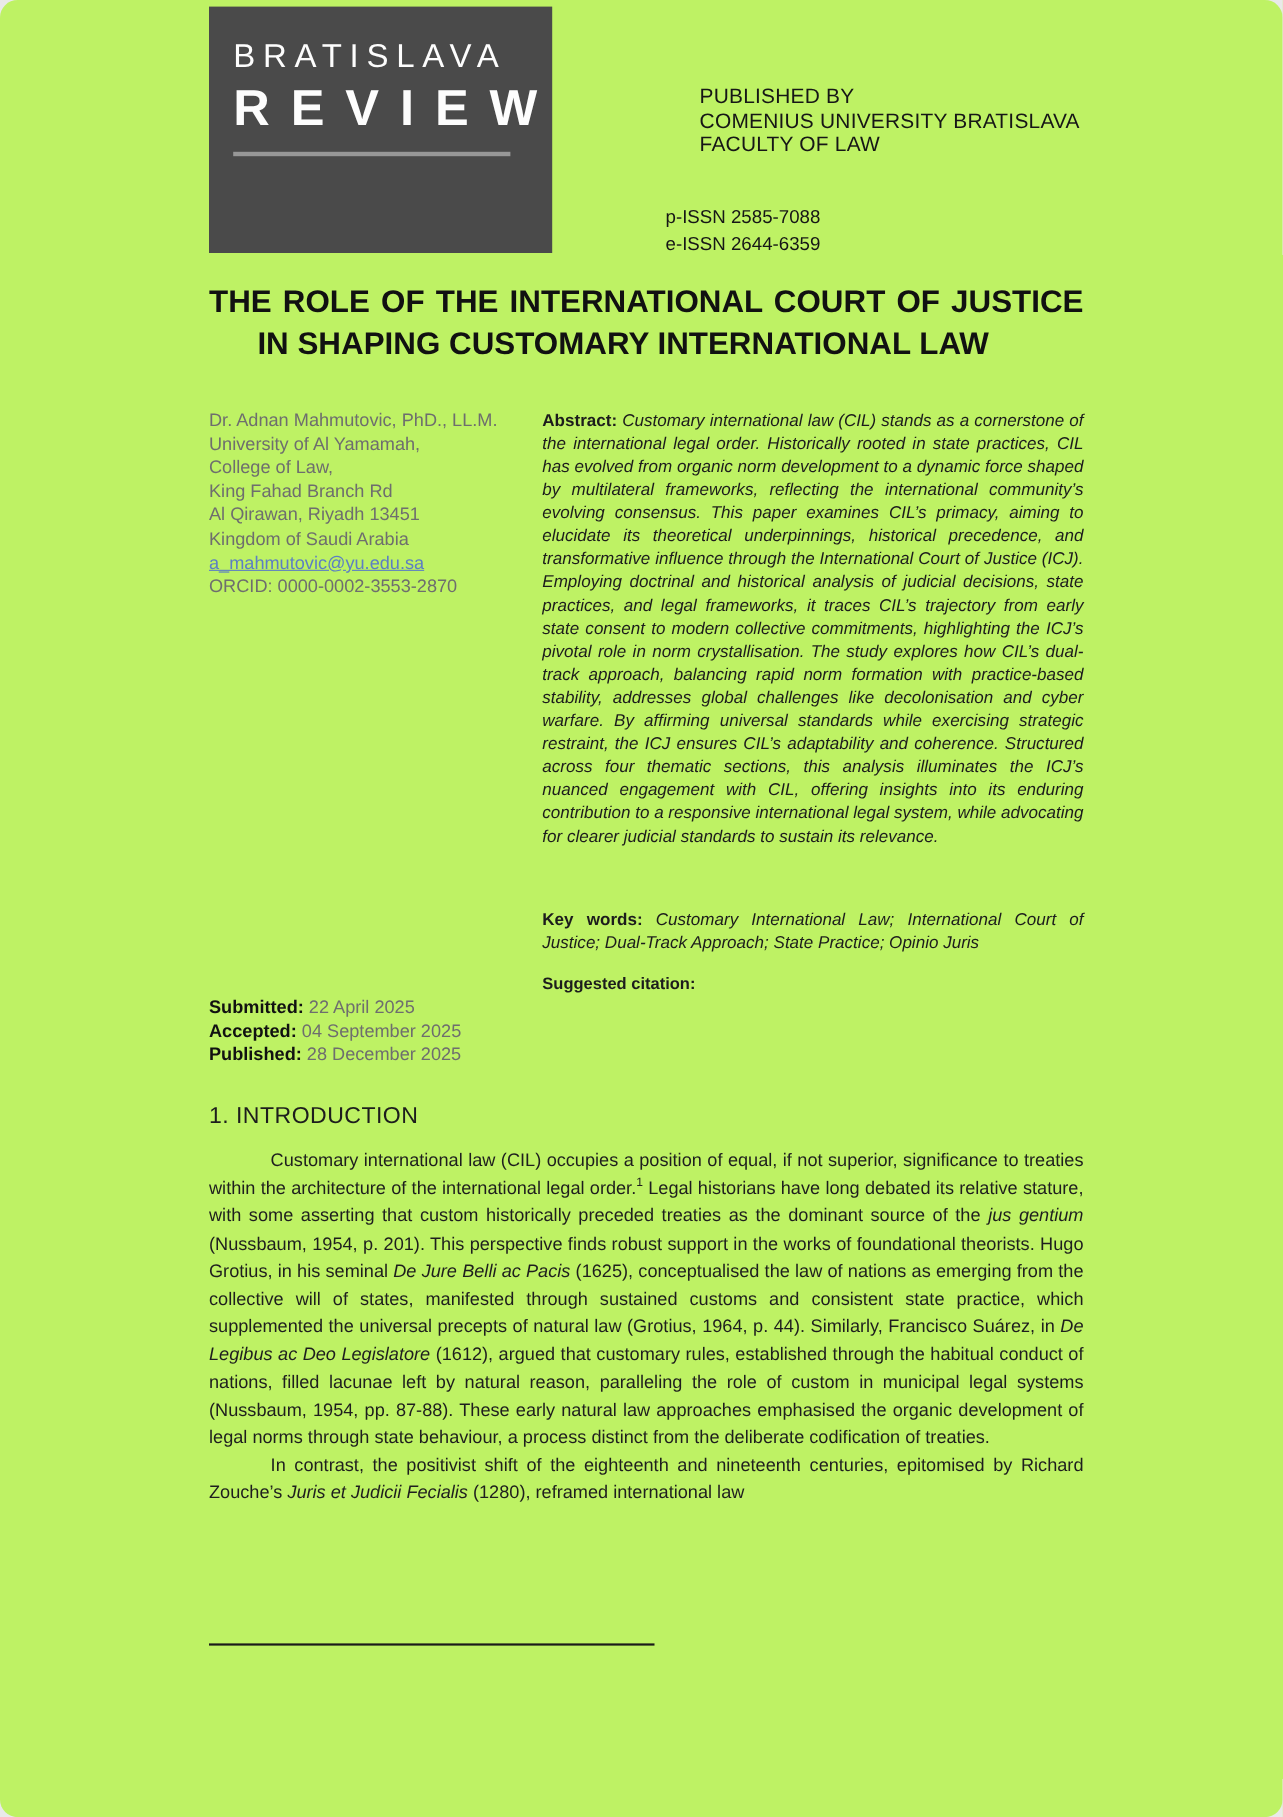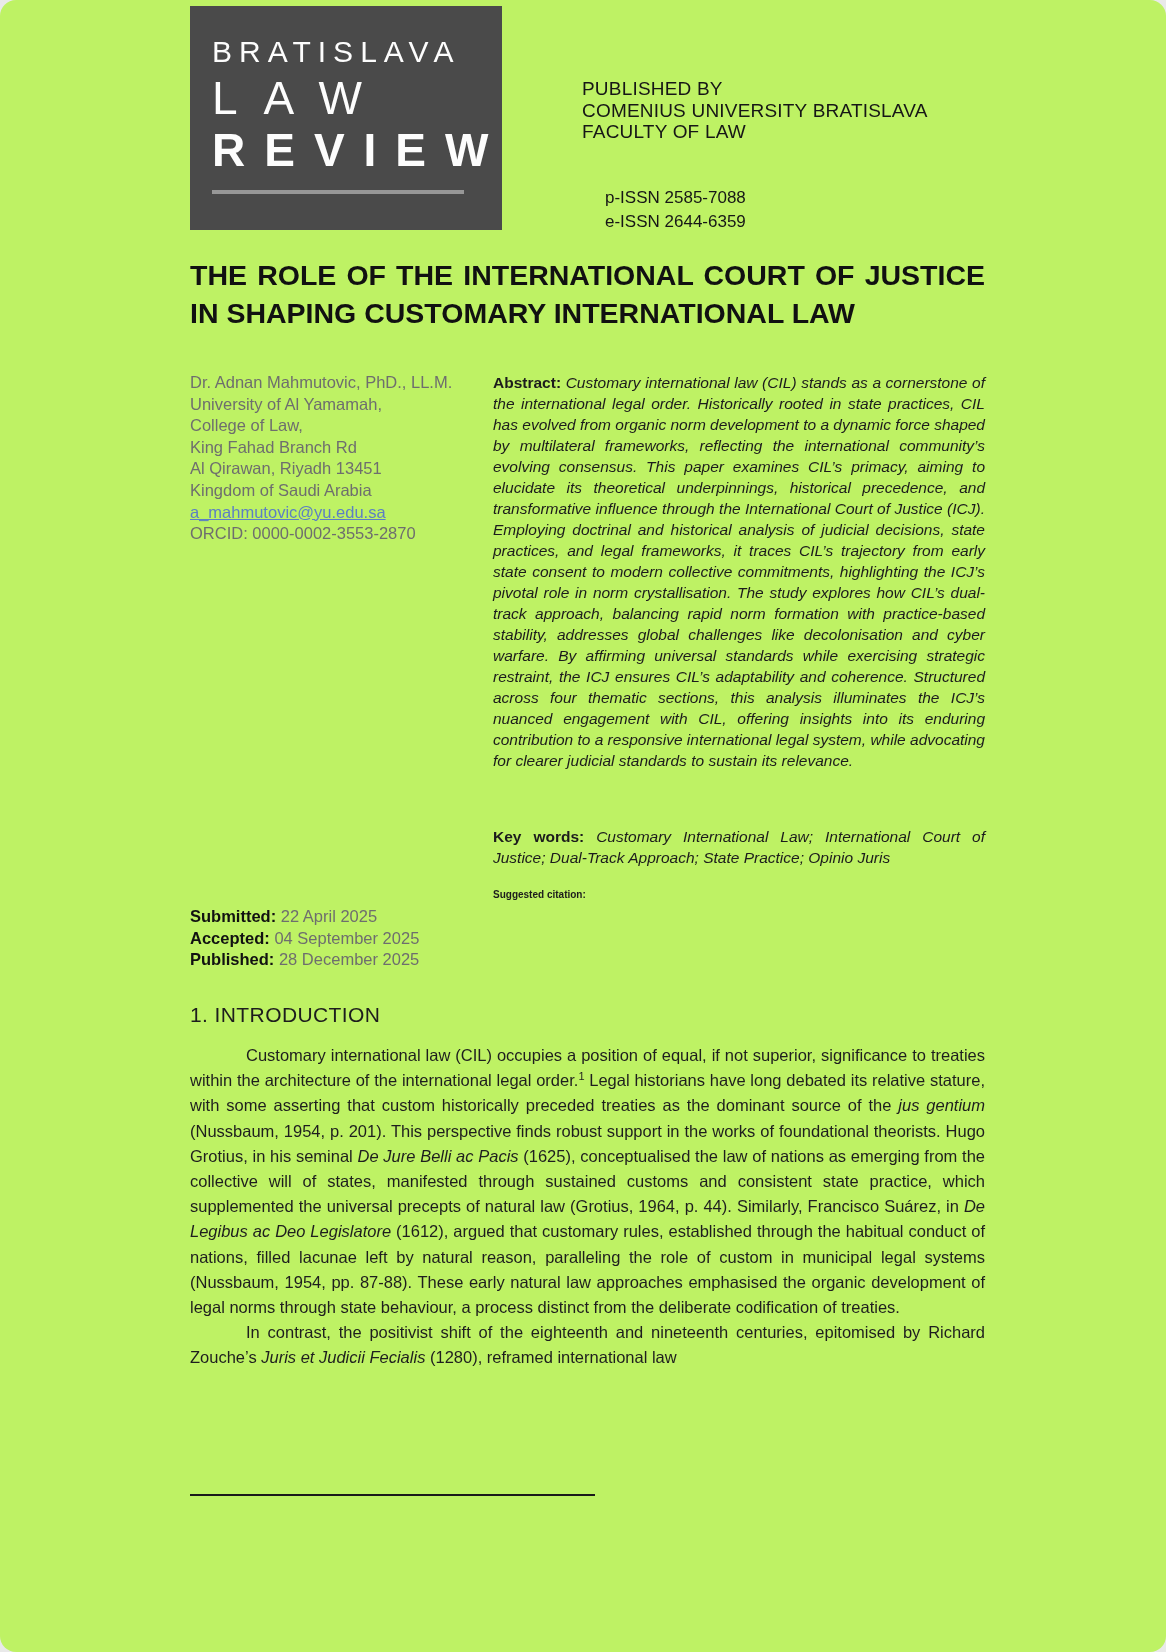--- a/index.html
+++ b/index.html
@@ -17,55 +17,55 @@
   .logo{
     position:absolute;left:190px;top:6px;width:312px;height:224px;
     background:#4a4a4a;color:#fdfdfd;box-sizing:border-box;
     padding:26px 0 0 22px;
   }
   .logo-l1{font-size:30px;letter-spacing:7px;line-height:40px;font-weight:400;}
   .logo-l2{font-size:46px;letter-spacing:26px;line-height:52px;font-weight:400;}
   .logo-l3{font-size:46px;letter-spacing:19px;line-height:52px;font-weight:700;}
   .logo-rule{margin-top:14px;width:252px;height:4px;background:#979797;}
   .publisher{
-    position:absolute;left:582px;top:78px;
+    position:absolute;left:636px;top:78px;
     font-size:19px;line-height:21.5px;letter-spacing:0.2px;color:#161616;
   }
   .issn{
     position:absolute;left:605px;top:186px;
     font-size:17px;line-height:23.5px;color:#161616;
   }
   
   .title{
     position:absolute;left:190px;top:256px;width:795px;
     font-size:28.5px;font-weight:700;line-height:38px;color:#111;margin:0;
   }
   .title .t1{display:block;text-align:justify;text-align-last:justify;}
-  .title .t2{display:block;}
+  .title .t2{display:block;margin-left:44px;}
   
   .author{
     position:absolute;left:190px;top:372px;width:300px;
     font-size:16.5px;line-height:21.6px;color:#6e6e6e;
   }
   .author a{color:#5c7fc4;text-decoration:underline;}
   .abstract{
     position:absolute;left:493px;top:372px;width:492px;
     font-size:15.5px;line-height:21px;text-align:justify;color:#1c1c1c;margin:0;
   }
   .abstract .lbl{font-weight:700;font-style:normal;}
   .abstract .it{font-style:italic;}
   .keywords{
     position:absolute;left:493px;top:826px;width:492px;
     font-size:15.5px;line-height:21px;text-align:justify;color:#1c1c1c;margin:0;
   }
   .keywords .lbl{font-weight:700;}
   .keywords .it{font-style:italic;}
   .citation{
     position:absolute;left:493px;top:884px;width:492px;
-    font-size:10px;line-height:21px;color:#1c1c1c;margin:0;
+    font-size:15px;line-height:21px;color:#1c1c1c;margin:0;
   }
   .citation .hd{font-weight:700;display:block;}
   .citation .bodytxt{display:block;text-align:justify;}
   .dates{
     position:absolute;left:190px;top:906px;width:300px;
     font-size:16.5px;line-height:21.6px;color:#6e6e6e;
   }
   .dates b{color:#111;font-weight:700;}
   
   .section-heading{
@@ -88,21 +88,20 @@
     font-size:14.5px;line-height:19px;color:#1e1e1e;margin:0;
   }
 </style>
 </head>
 <body>
 
 <div class="page">
 
   <div class="logo">
     <div class="logo-l1">BRATISLAVA</div>
-    <div class="logo-l2">LAW</div>
     <div class="logo-l3">REVIEW</div>
     <div class="logo-rule"></div>
   </div>
 
   <div class="publisher">
     <div>PUBLISHED BY</div>
     <div>COMENIUS UNIVERSITY BRATISLAVA</div>
     <div>FACULTY OF LAW</div>
   </div>
 

